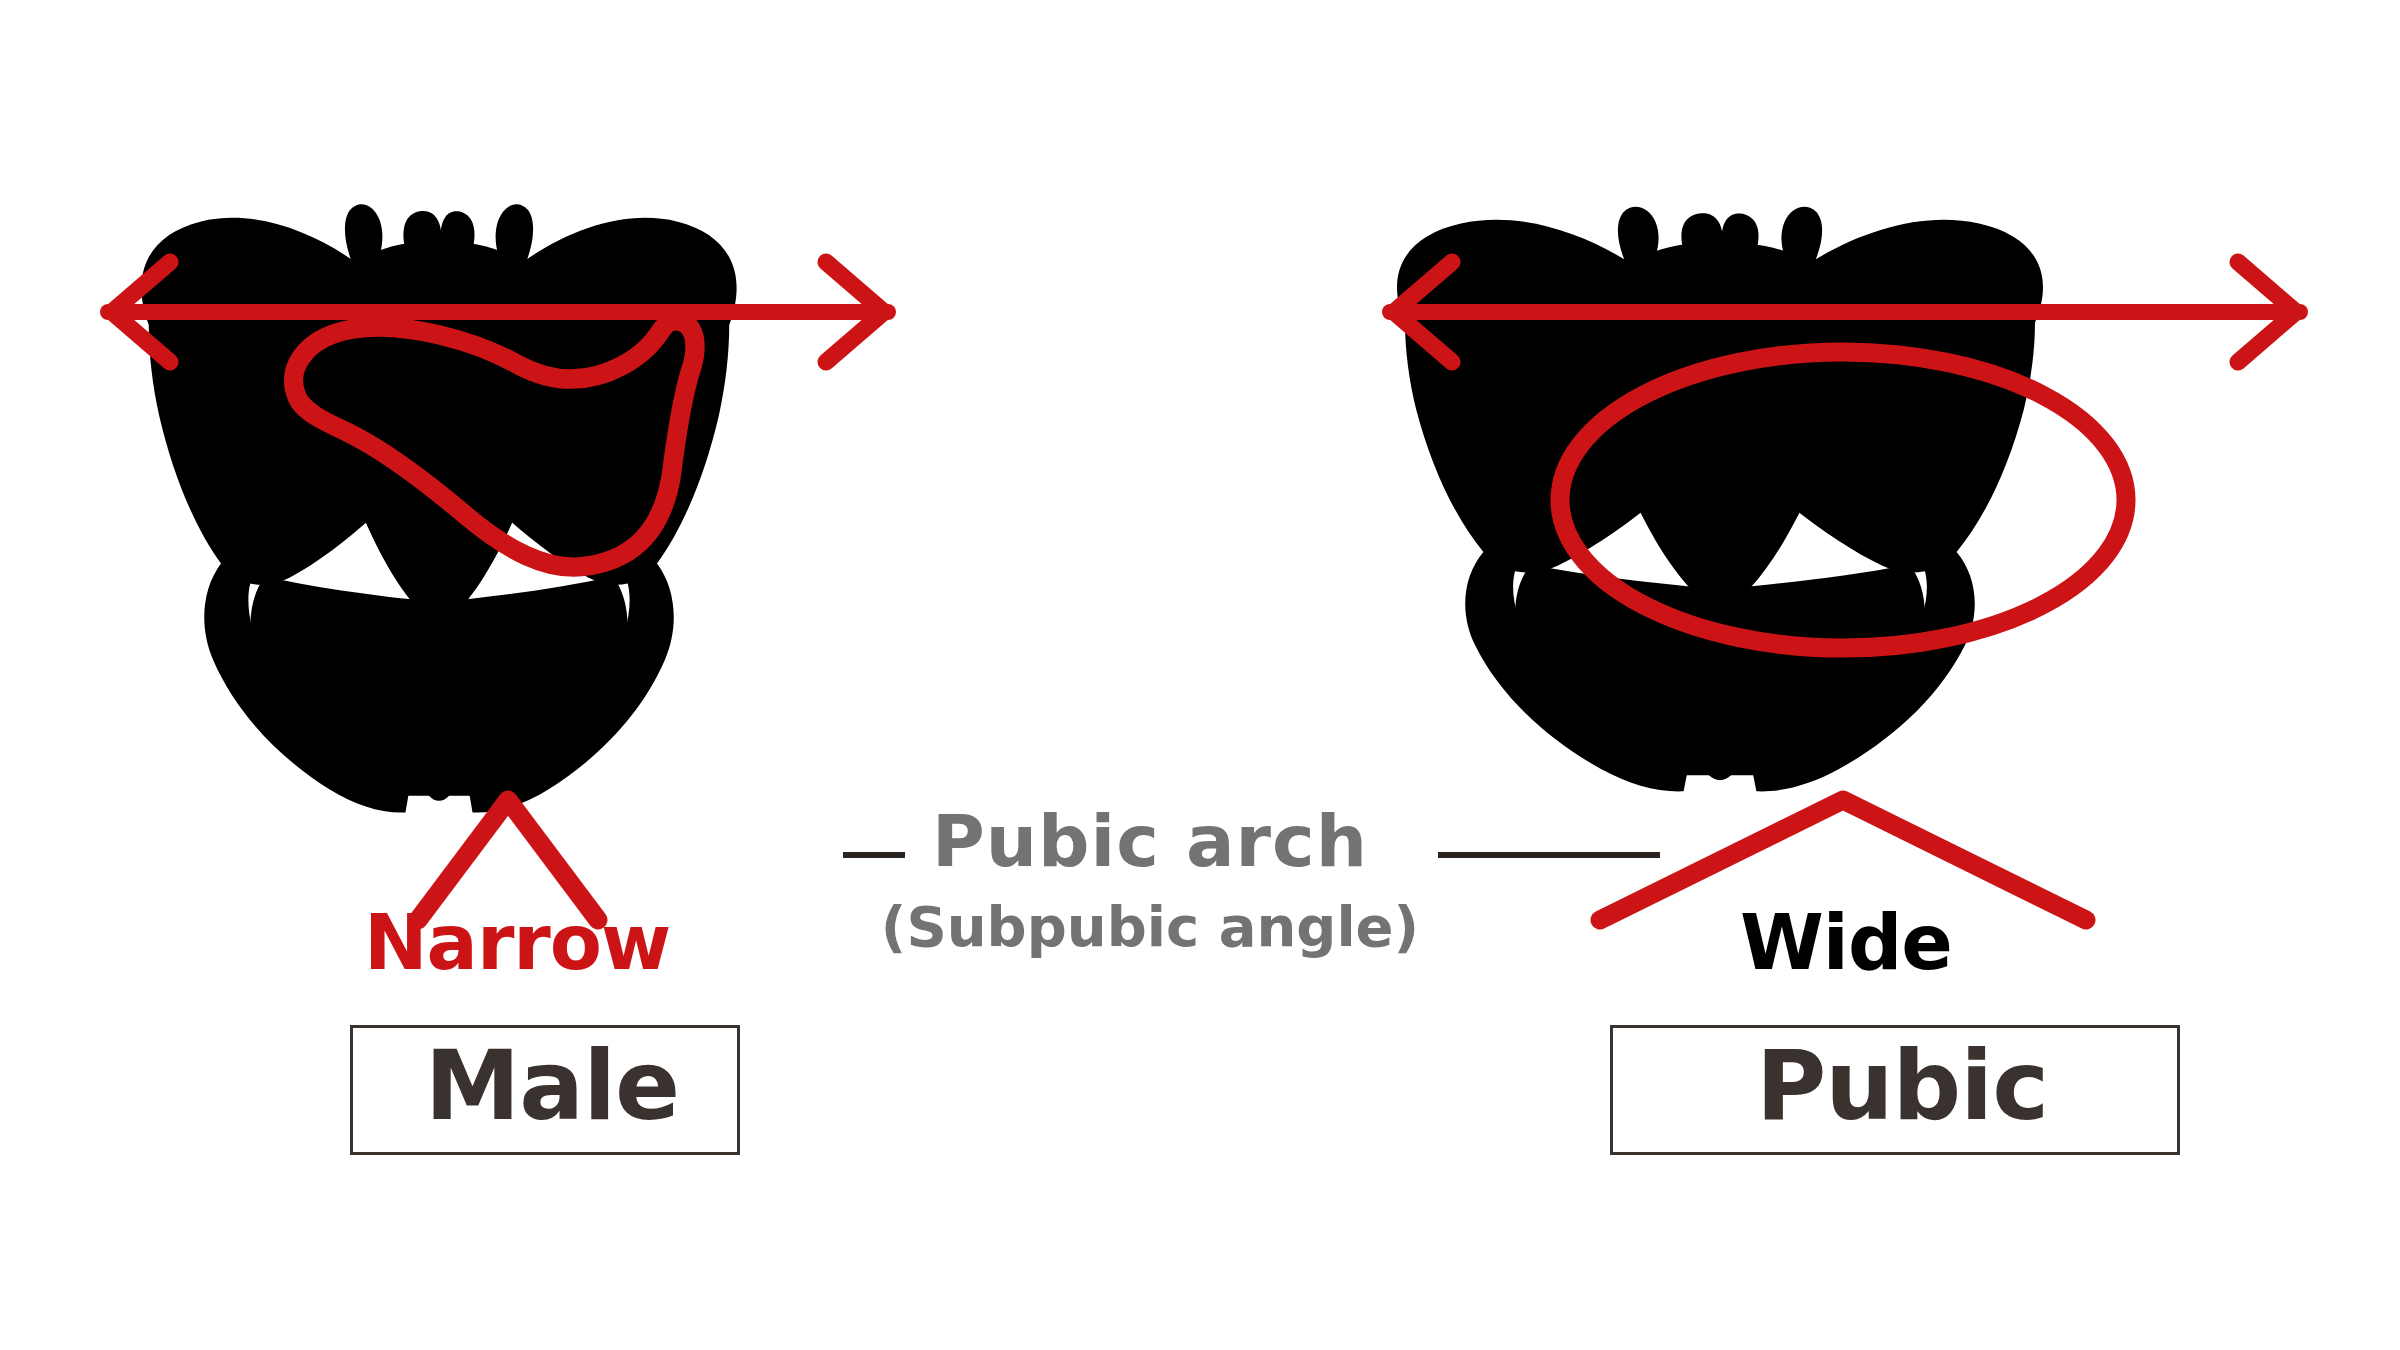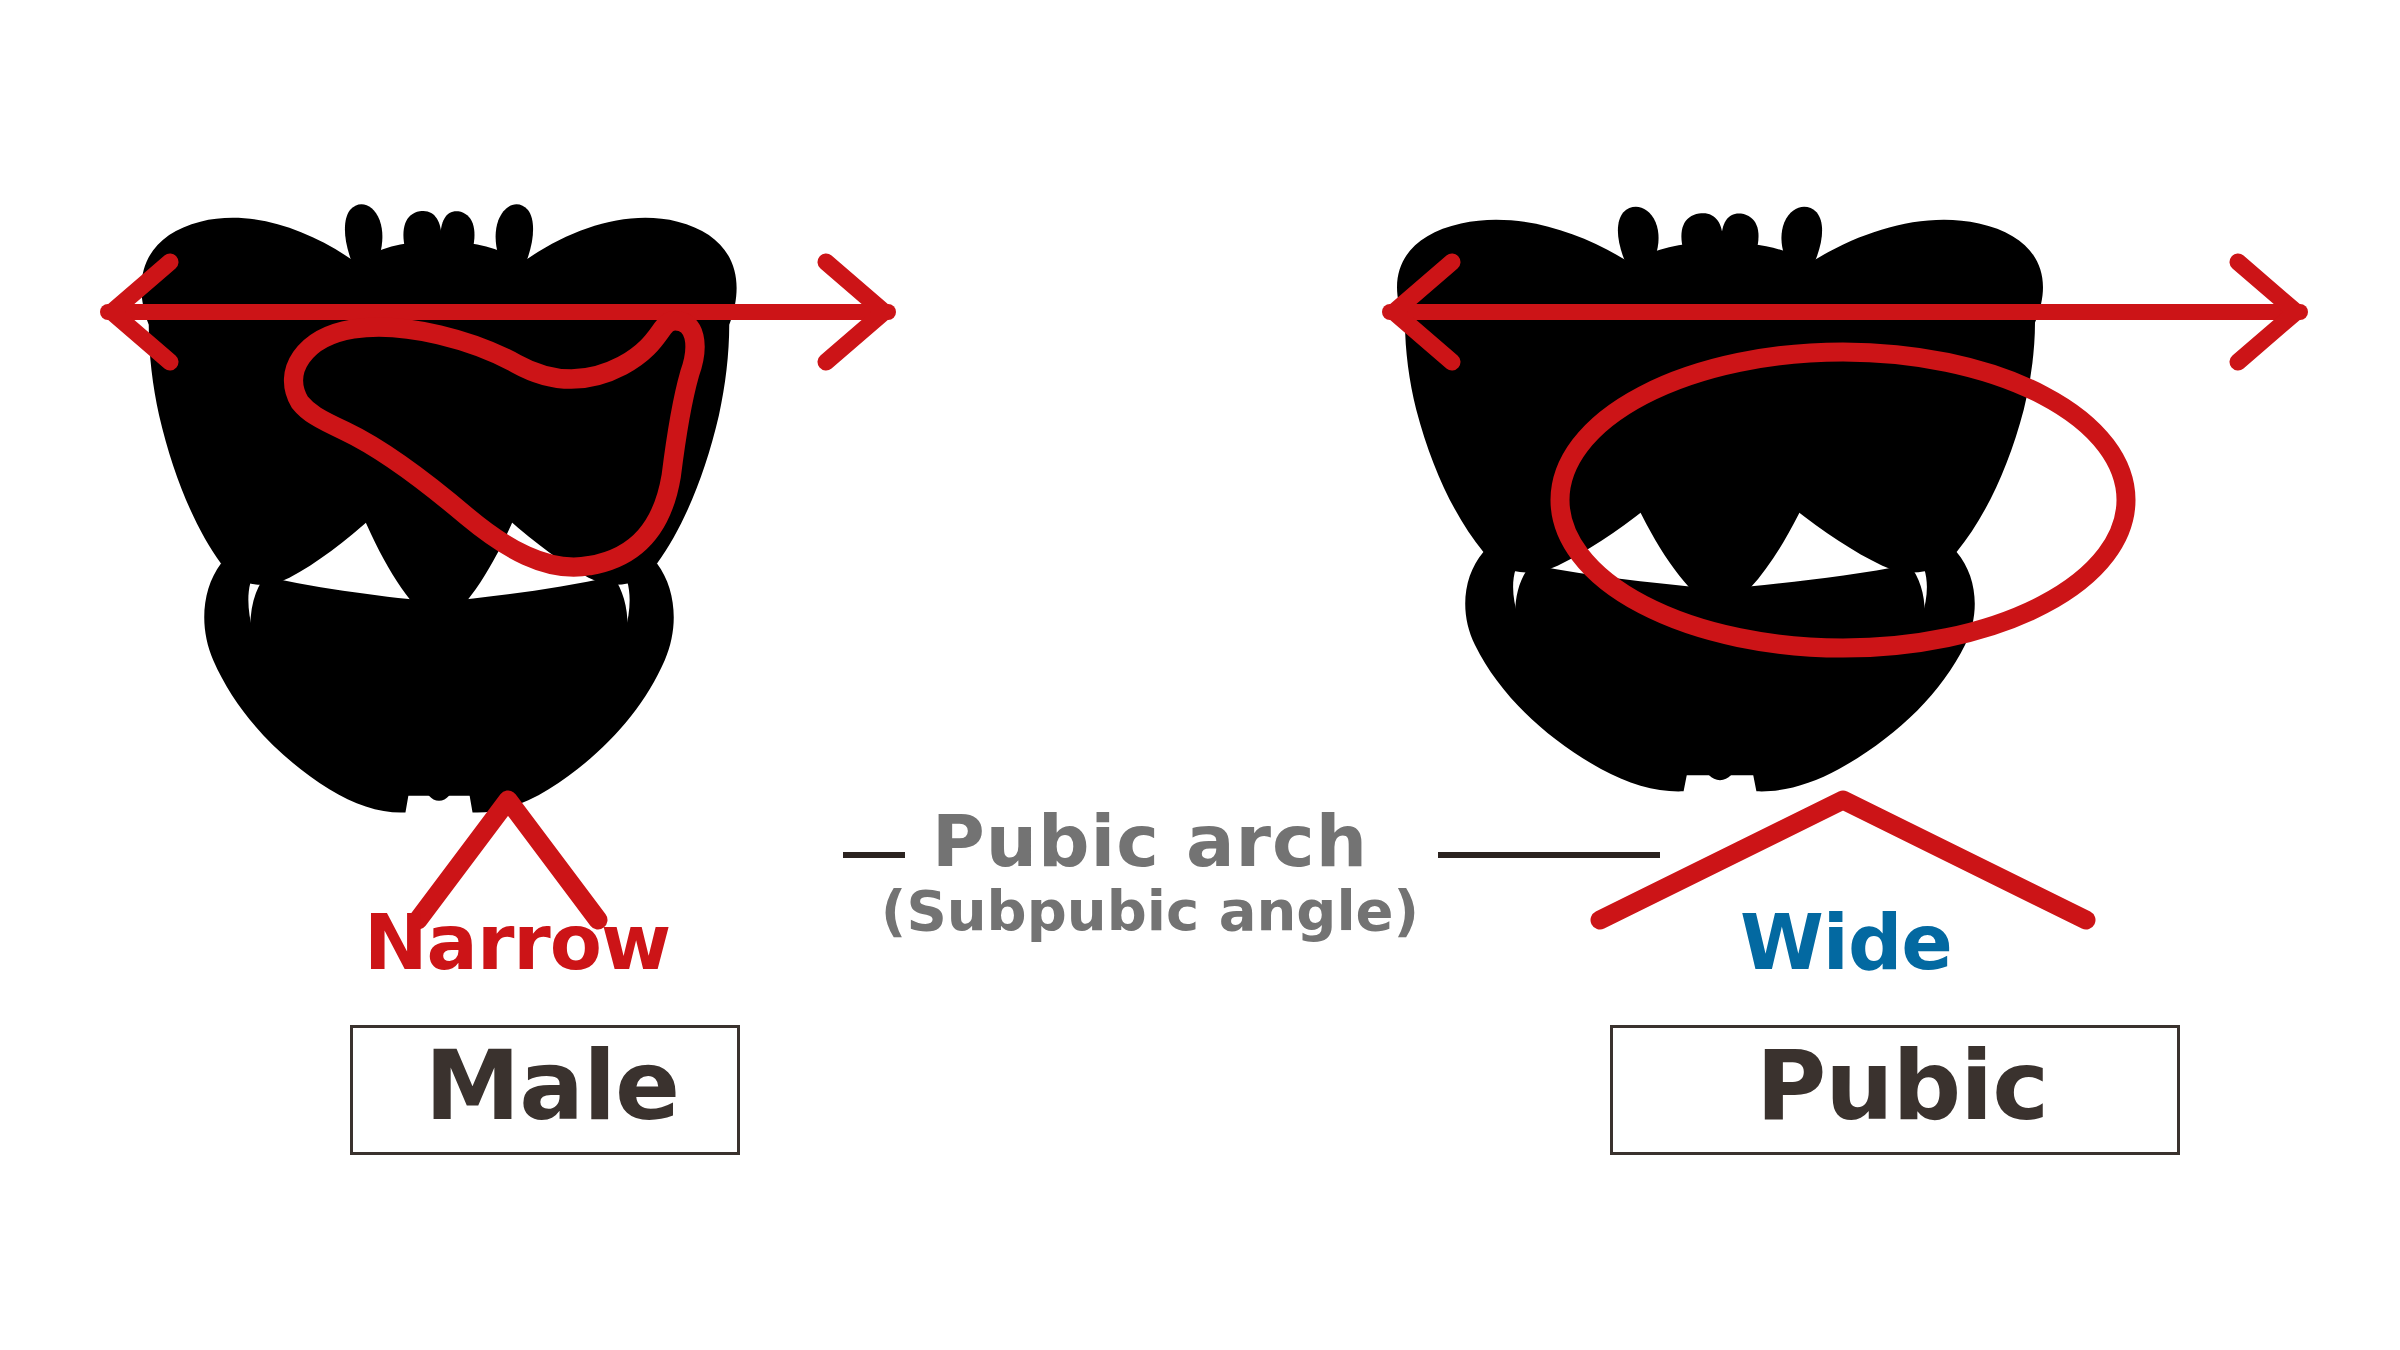--- a/index.html
+++ b/index.html
@@ -39,21 +39,21 @@
   }
   .arch-title{
     position:absolute;
     text-align:center;
     color:#737373;
     font-family:"DejaVu Sans", sans-serif;
     font-weight:bold;
     line-height:1.02;
   }
   .arch-main{font-size:72px;letter-spacing:1px;}
-  .arch-sub{font-size:56px;letter-spacing:0px;margin-top:4px;}
+  .arch-sub{font-size:56px;letter-spacing:0px;margin-top:20px;}
 </style>
 </head>
 <body>
 
 <div class="stage">
 
   <svg class="diagram" viewBox="0 0 2400 1350">
     <defs>
       <g id="pelvis">
 
@@ -223,21 +223,21 @@
     <g>
       <polyline points="1600,920 1843,800 2086,920" fill="none" stroke="#cc1417" stroke-width="19" stroke-linecap="round" stroke-linejoin="round"></polyline>
     </g>
 
     <line x1="843" y1="855" x2="905" y2="855" stroke="#2b2320" stroke-width="6"></line>
     <line x1="1438" y1="855" x2="1660" y2="855" stroke="#2b2320" stroke-width="6"></line>
   </svg>
 
   <div class="lbl narrow-wide" style="left:364px;top:905px;color:#cc1417;">Narrow</div>
 
-  <div class="lbl narrow-wide" style="left:1740px;top:905px;color:#0369a1;">Wide</div>
+  <div class="lbl narrow-wide" style="left:1740px;top:905px;color:#000000;">Wide</div>
 
   <div class="arch-title" style="left:860px;top:805px;width:580px;">
     <div class="arch-main">Pubic arch</div>
     <div class="arch-sub">(Subpubic angle)</div>
   </div>
 
   <div class="boxlabel" style="left:350px;top:1025px;width:318px;">Male</div>
 
   <div class="boxlabel" style="left:1610px;top:1025px;width:498px;">Pubic</div>
 

